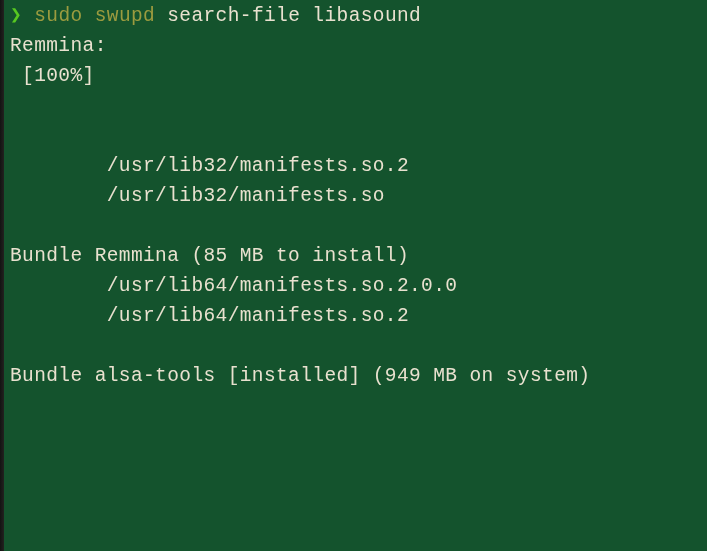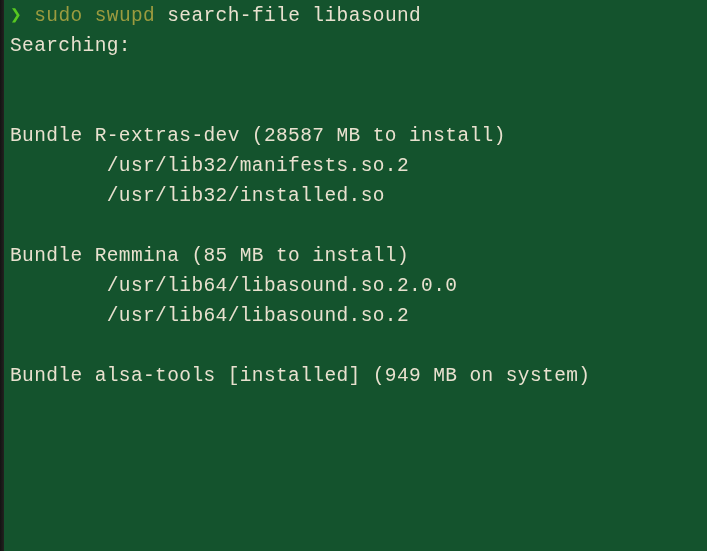--- a/index.html
+++ b/index.html
@@ -66,37 +66,37 @@
 <body>
 
 <div id="terminal">
   <div id="edge-left"></div>
   <div id="edge-right"></div>
 
   <div id="screen">
 
     <div class="line"><span class="seg prompt-chevron">❯</span><span class="seg out"> </span><span class="seg cmd-name">sudo swupd</span><span class="seg out"> </span><span class="seg cmd-args">search-file libasound</span></div>
 
-    <div class="line out">Searching:</div>
+    <div class="line out">Remmina:</div>
 
 
+    <div class="line out"> [100%]</div>
 
     <div class="line blank"></div>
 
 
     <div class="line blank"></div>
 
-    <div class="line out">Bundle R-extras-dev (28587 MB to install)</div>
     <div class="line out">        /usr/lib32/manifests.so.2</div>
-    <div class="line out">        /usr/lib32/installed.so</div>
+    <div class="line out">        /usr/lib32/manifests.so</div>
 
     <div class="line blank"></div>
 
     <div class="line out">Bundle Remmina (85 MB to install)</div>
-    <div class="line out">        /usr/lib64/libasound.so.2.0.0</div>
-    <div class="line out">        /usr/lib64/libasound.so.2</div>
+    <div class="line out">        /usr/lib64/manifests.so.2.0.0</div>
+    <div class="line out">        /usr/lib64/manifests.so.2</div>
 
     <div class="line blank"></div>
 
     <div class="line out">Bundle alsa-tools [installed] (949 MB on system)</div>
 
   </div>
 </div>
 
 </body></html>

